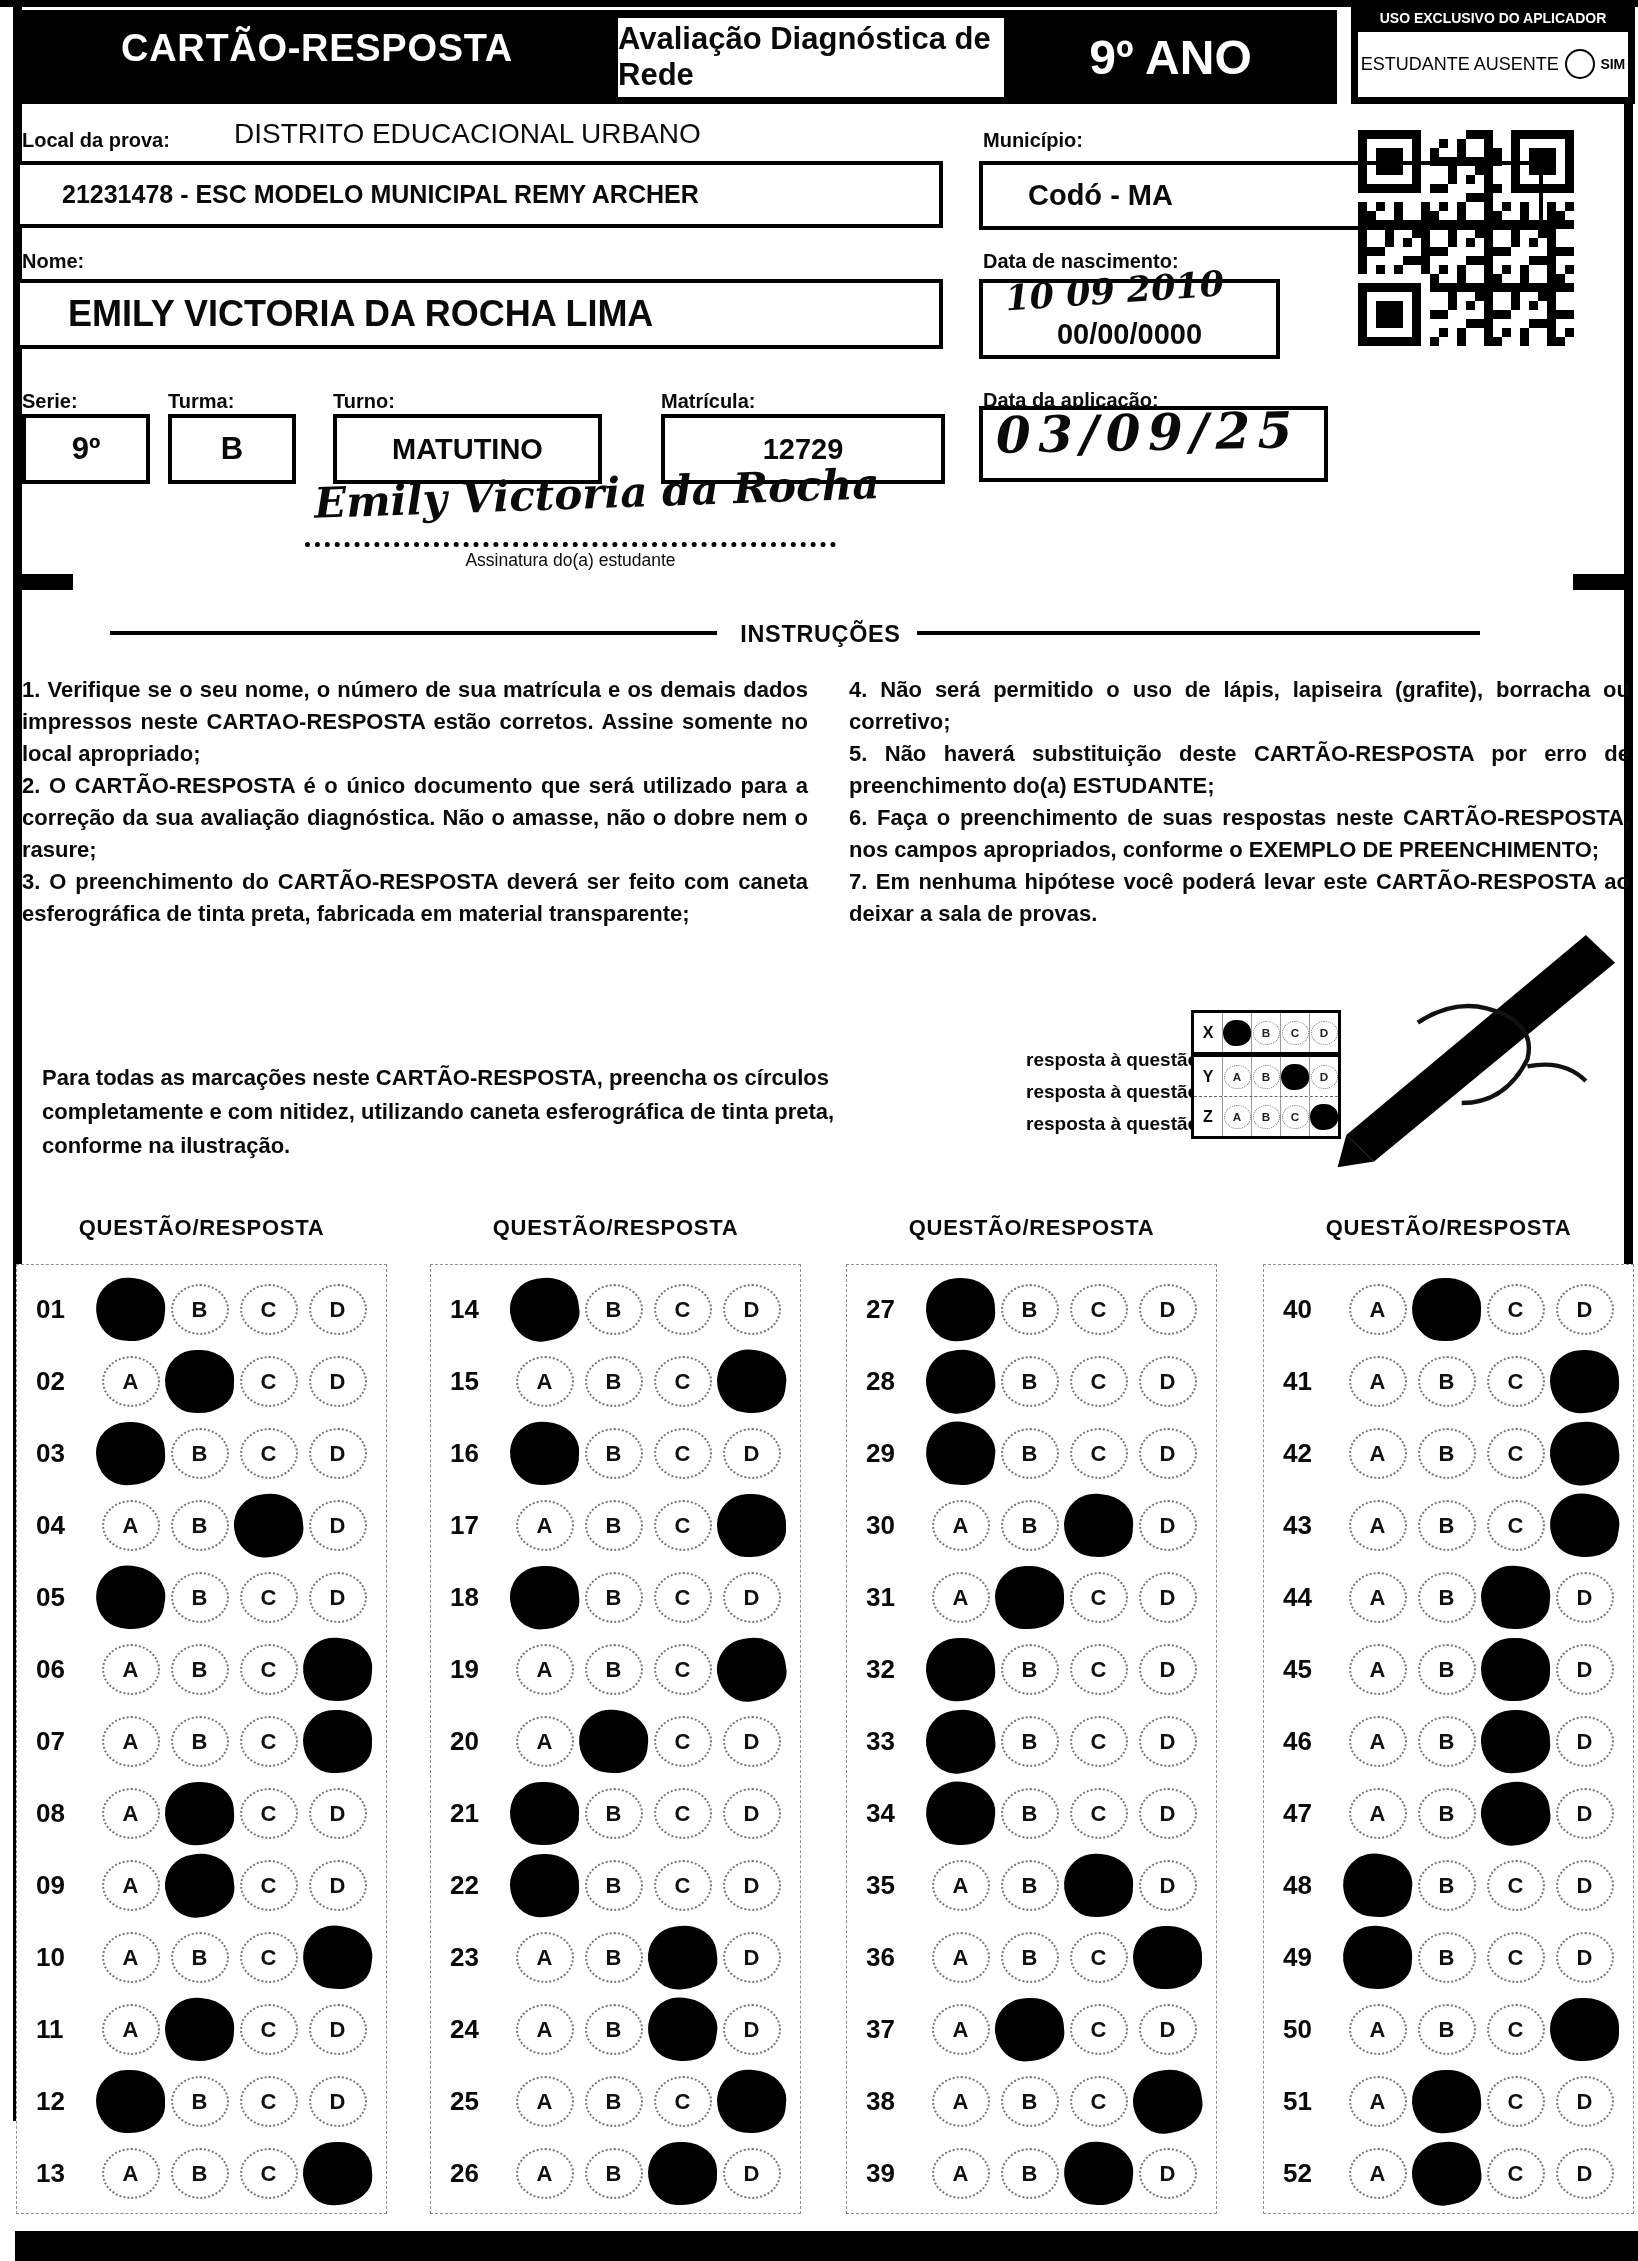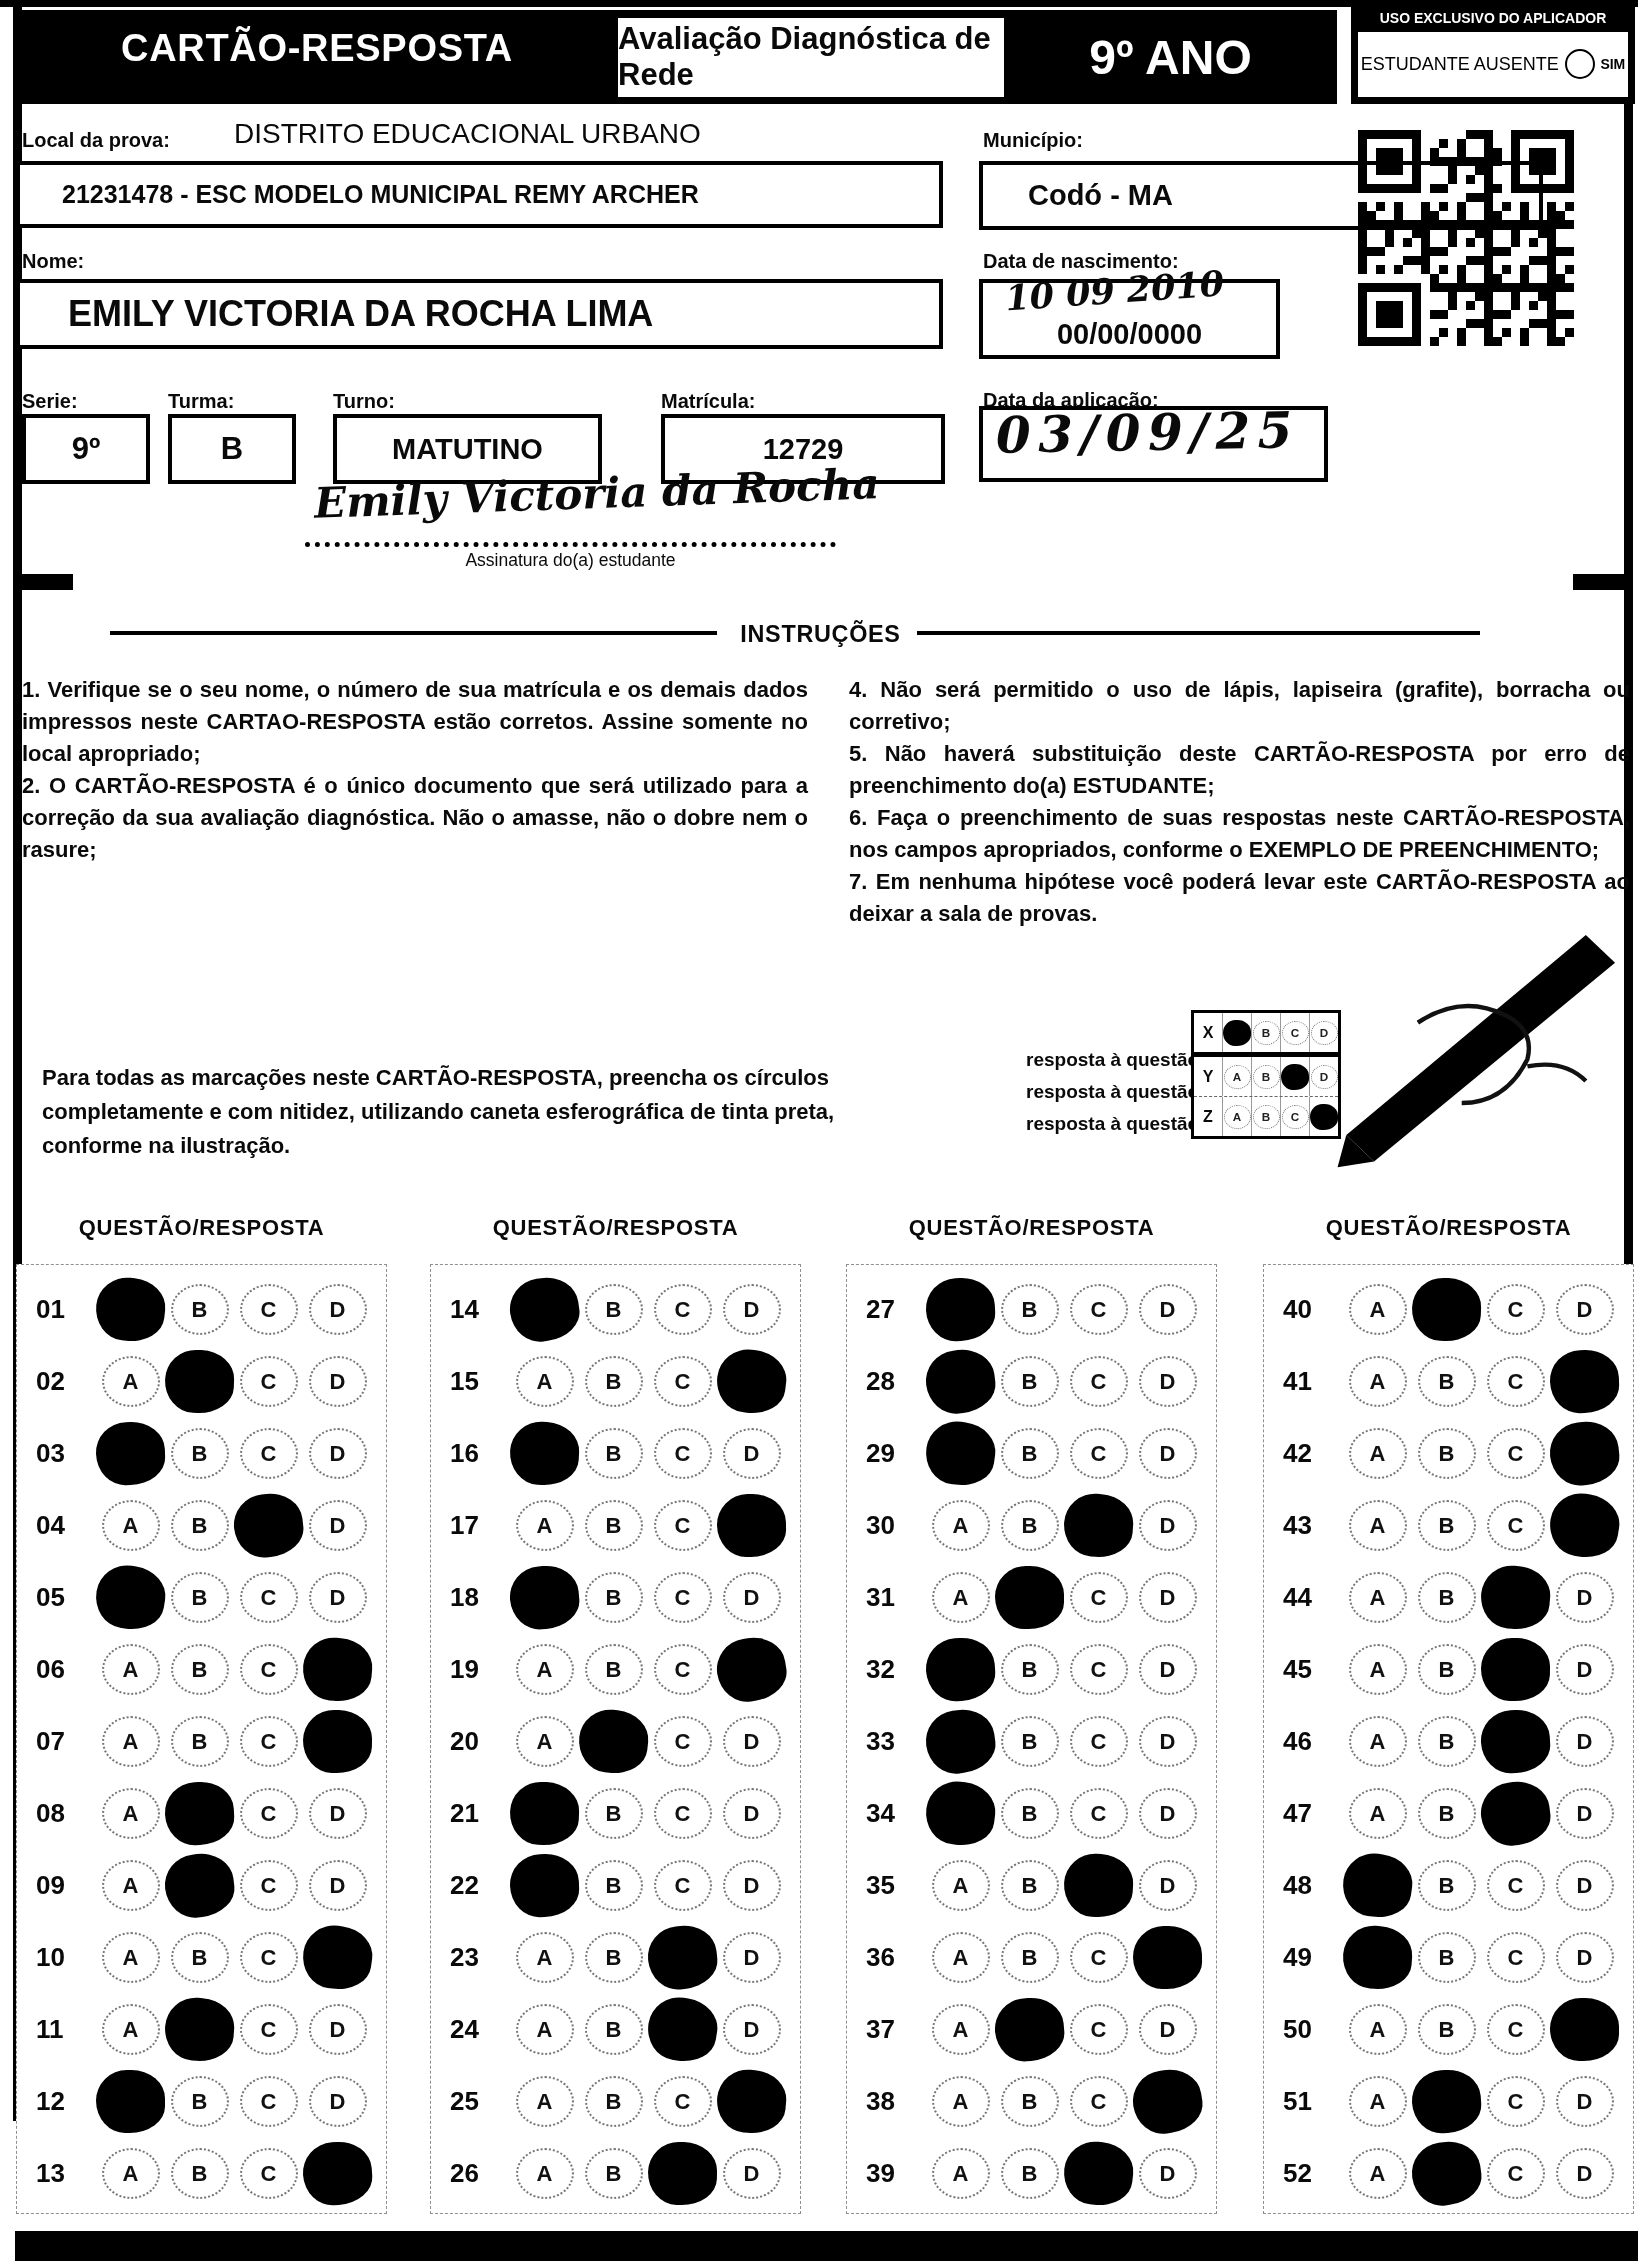--- a/index.html
+++ b/index.html
@@ -424,20 +424,21 @@
   <div class="abs dotline" style="left:305px;top:497px;width:531px;height:45px;"></div>
   <div class="abs bold" style="left:305px;top:550px;width:531px;text-align:center;font-size:17.5px;">Assinatura do(a) estudante</div>
 
   <div class="abs rule" style="left:110px;top:631px;width:607px;"></div>
   <div class="abs instr-title" style="left:740px;top:621px;width:161px;text-align:center;">INSTRUÇÕES</div>
   <div class="abs rule" style="left:917px;top:631px;width:563px;"></div>
 
   <div class="abs instr-col" style="left:22px;top:674px;width:786px;">
     <p>1. Verifique se o seu nome, o número de sua matrícula e os demais dados impressos neste CARTAO-RESPOSTA estão corretos. Assine somente no local apropriado;</p>
     <p>2. O CARTÃO-RESPOSTA é o único documento que será utilizado para a correção da sua avaliação diagnóstica. Não o amasse, não o dobre nem o rasure;</p>
+    <p>3. O preenchimento do CARTÃO-RESPOSTA deverá ser feito com caneta esferográfica de tinta preta, fabricada em material transparente;</p>
   </div>
   <div class="abs instr-col" style="left:849px;top:674px;width:781px;">
     <p>4. Não será permitido o uso de lápis, lapiseira (grafite), borracha ou corretivo;</p>
     <p>5. Não haverá substituição deste CARTÃO-RESPOSTA por erro de preenchimento do(a) ESTUDANTE;</p>
     <p>6. Faça o preenchimento de suas respostas neste CARTÃO-RESPOSTA, nos campos apropriados, conforme o EXEMPLO DE PREENCHIMENTO;</p>
     <p>7. Em nenhuma hipótese você poderá levar este CARTÃO-RESPOSTA ao deixar a sala de provas.</p>
   </div>
 
   <div class="abs mark-par" style="left:42px;top:1061px;width:855px;">Para todas as marcações neste CARTÃO-RESPOSTA, preencha os círculos completamente e com nitidez, utilizando caneta esferográfica de tinta preta, conforme na ilustração.</div>
   <div class="abs legend" style="left:1026px;top:1044px;">

